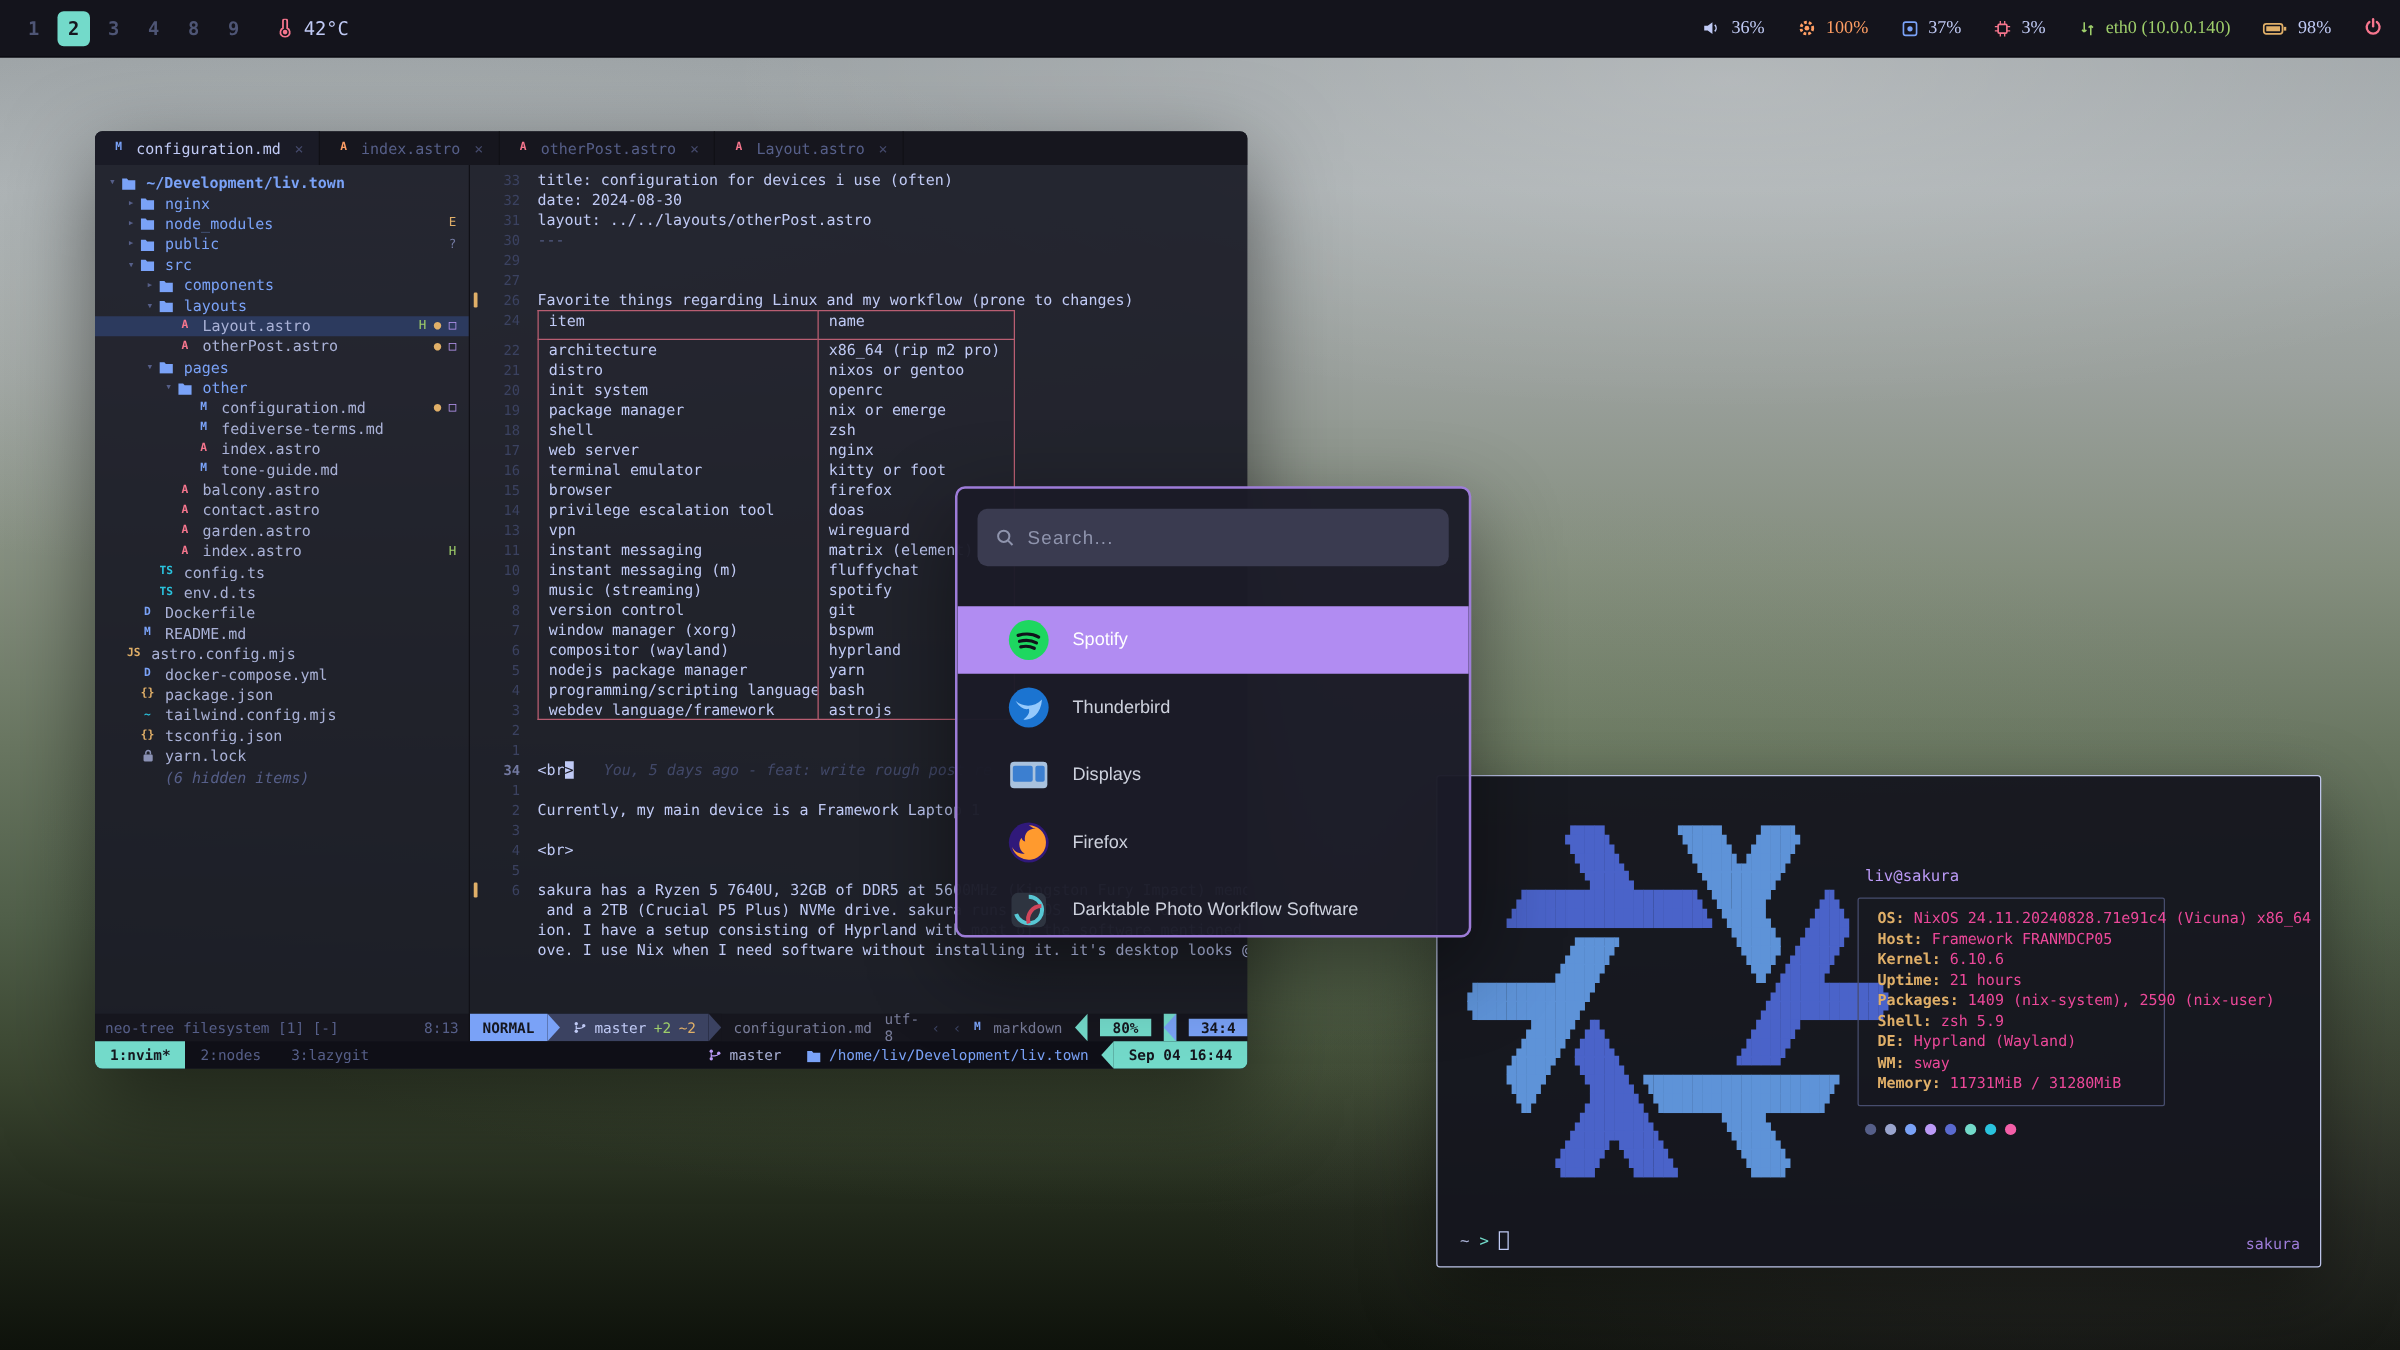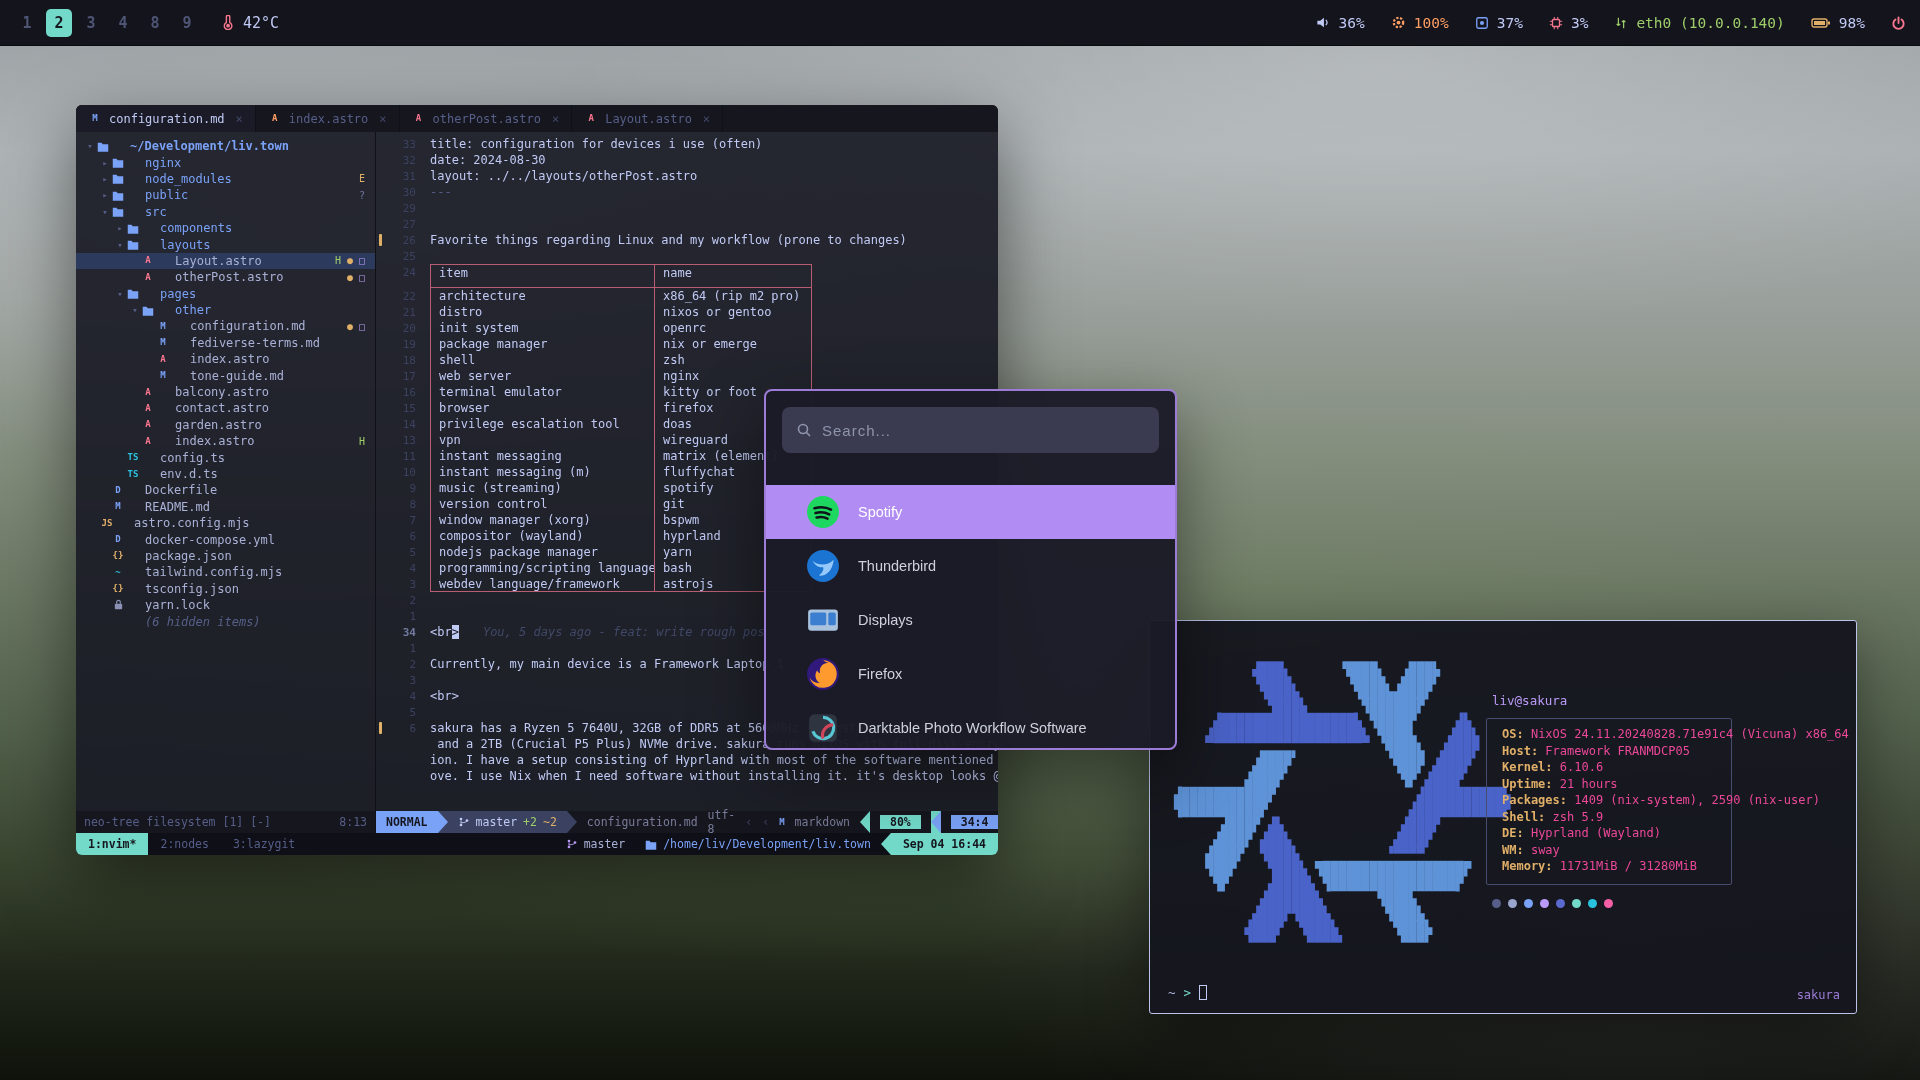--- a/index.html
+++ b/index.html
@@ -19,39 +19,39 @@
 
   
   .bar{position:absolute;top:0;left:0;right:0;height:46px;background:#14141c;border-bottom:1px solid #0a0a10;
        display:flex;align-items:center;padding:0 14px;color:#c0caf5;font-size:15px;z-index:100;}
   .bar-left{display:flex;align-items:center;gap:20px;}
   .workspaces{display:flex;gap:6px;}
   .ws{width:26px;height:28px;display:flex;align-items:center;justify-content:center;color:#4e5575;border-radius:5px;font-weight:bold;cursor:default;}
   .ws.active{background:#73daca;color:#15161e;}
   .temp{display:flex;align-items:center;gap:8px;}
   .bar-center{position:absolute;left:50%;top:0;height:100%;transform:translateX(-50%);display:flex;align-items:center;gap:24px;font-weight:600;}
-  .bar-right{margin-left:auto;display:flex;align-items:flex-end;gap:26px;font-size:14.5px;}
+  .bar-right{margin-left:auto;display:flex;align-items:flex-start;gap:26px;font-size:14.5px;font-family:Liberation Serif, serif;}
   .mod{display:flex;align-items:center;gap:8px;}
 
   
   .editor-window{position:absolute;left:76px;top:105px;width:922px;height:750px;background:rgba(26,27,38,.93);
       border-radius:6px;box-shadow:0 24px 70px rgba(0,0,0,.5);z-index:30;display:flex;flex-direction:column;overflow:hidden;
       font-size:12px;color:#a9b1d6;}
   .tabbar{height:27px;flex:0 0 27px;background:#16161e;display:flex;align-items:stretch;}
   .tab{display:flex;align-items:center;gap:7px;padding:0 12px;color:#565f89;border-right:1px solid #101016;font-size:12px;}
   .tab.active{background:#1a1b26;color:#c0caf5;}
   .tab .close{margin-left:4px;color:#44496b;}
   .fi{width:14px;text-align:center;font-size:9px;font-weight:bold;line-height:1;display:inline-flex;justify-content:center;}
 
   .main{flex:1;display:flex;min-height:0;}
   .tree{width:300px;flex:0 0 300px;border-right:1px solid #101016;padding-top:6px;overflow:hidden;font-size:12px;}
   .trow{height:16.4px;display:flex;align-items:center;padding-right:10px;white-space:nowrap;}
   .trow.selected{background:#2c3a5e;}
   .trow .arrow{width:12px;color:#565f89;font-size:9px;text-align:center;flex:0 0 12px;}
-  .trow .lbl{margin-left:20px;overflow:hidden;text-overflow:ellipsis;}
+  .trow .lbl{margin-left:7px;overflow:hidden;text-overflow:ellipsis;}
   .trow .lbl.folder{color:#7aa2f7;}
   .trow .lbl.file{color:#a9b1d6;}
   .trow .lbl.dimmed{color:#565f89;font-style:italic;}
   .trow .badges{margin-left:auto;display:flex;gap:6px;font-size:10px;}
   .trow.root-row .lbl{color:#7aa2f7;font-weight:bold;}
 
   .buf{flex:1;padding-top:4px;position:relative;min-width:0;overflow:hidden;}
   .line{height:16px;display:flex;align-items:center;white-space:pre;}
   .sign{width:10px;flex:0 0 10px;position:relative;height:100%;}
   .sign .pill{position:absolute;left:1px;top:3px;width:7px;height:10px;background:#f7768e;border-radius:3px;}
@@ -470,21 +470,20 @@
         </div>
       </aside>
     <div class="buf" id="buffer">
         <div class="line"><span class="sign"></span><span class="gut">33</span><span class="pad"></span><span class="txt fg">title: configuration for devices i use (often)</span></div>
         <div class="line"><span class="sign"></span><span class="gut">32</span><span class="pad"></span><span class="txt fg">date: 2024-08-30</span></div>
         <div class="line"><span class="sign"></span><span class="gut">31</span><span class="pad"></span><span class="txt fg">layout: ../../layouts/otherPost.astro</span></div>
         <div class="line"><span class="sign"></span><span class="gut">30</span><span class="pad"></span><span class="txt dim">---</span></div>
         <div class="line"><span class="sign"></span><span class="gut">29</span><span class="pad"></span><span class="txt "></span></div>
         <div class="line"><span class="sign"></span><span class="gut">27</span><span class="pad"></span><span class="txt "></span></div>
         <div class="line"><span class="sign"><span class="ybar"></span></span><span class="gut">26</span><span class="pad"></span><span class="txt fg">Favorite things regarding Linux and my workflow (prone to changes)</span></div>
-        <div class="line"><span class="sign"></span><span class="gut">25</span><span class="pad"></span><span class="txt "></span></div>
         <div class="line thead"><span class="sign"></span><span class="gut">24</span><span class="pad"></span><span class="tc tc1">item</span><span class="tc tc2">name</span></div>
         <div class="line tgap"><span class="sign"></span><span class="gut"></span><span class="pad"></span><span class="tc tc1"></span><span class="tc tc2"></span></div>
         <div class="line trowline"><span class="sign"></span><span class="gut">22</span><span class="pad"></span><span class="tc tc1">architecture</span><span class="tc tc2">x86_64 (rip m2 pro)</span></div>
         <div class="line trowline"><span class="sign"></span><span class="gut">21</span><span class="pad"></span><span class="tc tc1">distro</span><span class="tc tc2">nixos or gentoo</span></div>
         <div class="line trowline"><span class="sign"></span><span class="gut">20</span><span class="pad"></span><span class="tc tc1">init system</span><span class="tc tc2">openrc</span></div>
         <div class="line trowline"><span class="sign"></span><span class="gut">19</span><span class="pad"></span><span class="tc tc1">package manager</span><span class="tc tc2">nix or emerge</span></div>
         <div class="line trowline"><span class="sign"></span><span class="gut">18</span><span class="pad"></span><span class="tc tc1">shell</span><span class="tc tc2">zsh</span></div>
         <div class="line trowline"><span class="sign"></span><span class="gut">17</span><span class="pad"></span><span class="tc tc1">web server</span><span class="tc tc2">nginx</span></div>
         <div class="line trowline"><span class="sign"></span><span class="gut">16</span><span class="pad"></span><span class="tc tc1">terminal emulator</span><span class="tc tc2">kitty or foot</span></div>
         <div class="line trowline"><span class="sign"></span><span class="gut">15</span><span class="pad"></span><span class="tc tc1">browser</span><span class="tc tc2">firefox</span></div>

